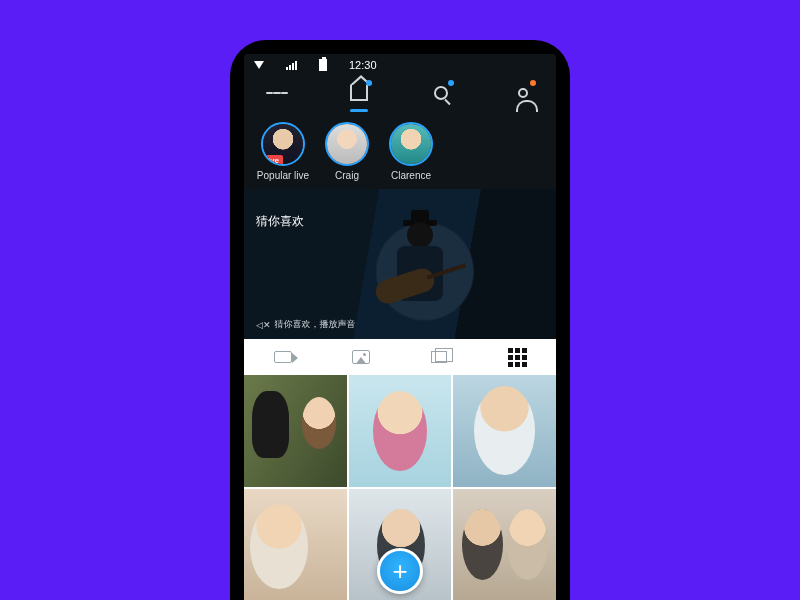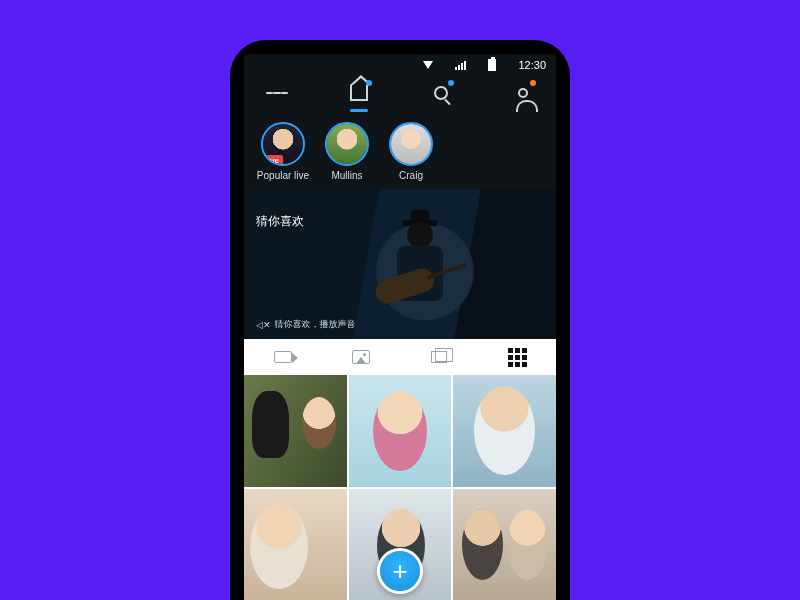--- a/index.html
+++ b/index.html
@@ -28,21 +28,21 @@
     background: #0e1418;
     border-radius: 4px 4px 0 0;
     height: 546px;
     overflow: hidden;
     display: flex; flex-direction: column;
     position: relative;
   }
   
   .statusbar {
     height: 22px;
-    display: flex; justify-content: flex-end; align-items: center;
+    display: flex; align-items: center;
     gap: 22px; padding: 0 10px;
     color: #fff; font-size: 11px;
   }
   .tri { width:0;height:0;border-left:5px solid transparent;border-right:5px solid transparent;border-bottom:8px solid #fff; transform: rotate(0deg);}
   .signal { display:flex; align-items:flex-end; gap:1px;}
   .signal span{ width:2px; background:#fff;}
   .signal span:nth-child(1){height:3px}.signal span:nth-child(2){height:5px}.signal span:nth-child(3){height:7px}.signal span:nth-child(4){height:9px}
   .batt{ width:8px;height:12px;border:1px solid #fff; position:relative;}
   .batt::after{content:"";position:absolute;top:-3px;left:2px;width:4px;height:2px;background:#fff;}
   .batt i{display:block;background:#fff;height:100%;width:100%;}
@@ -178,29 +178,29 @@
     <div class="stories">
       <div class="story">
         <div class="av">
             <div class="face f1"></div>
             <span class="live-badge">Live</span>
           </div>
         <span class="lbl">Popular live</span>
       </div>
       <div class="story">
         <div class="av">
-            <div class="face f2"></div>
-          </div>
-        <span class="lbl">Mullins</span>
+            <div class="face f3"></div>
+          </div>
+        <span class="lbl">Craig</span>
       </div>
       <div class="story">
         <div class="av">
-            <div class="face f3"></div>
-          </div>
-        <span class="lbl">Craig</span>
+            <div class="face f5"></div>
+          </div>
+        <span class="lbl">Clarence</span>
       </div>
     </div>
 
     <div class="hero">
       <div class="title">猜你喜欢</div>
       <div class="guitarist">
         <div class="hat"></div>
           <div class="head"></div>
           <div class="body"></div>
           <div class="guitar"></div>

